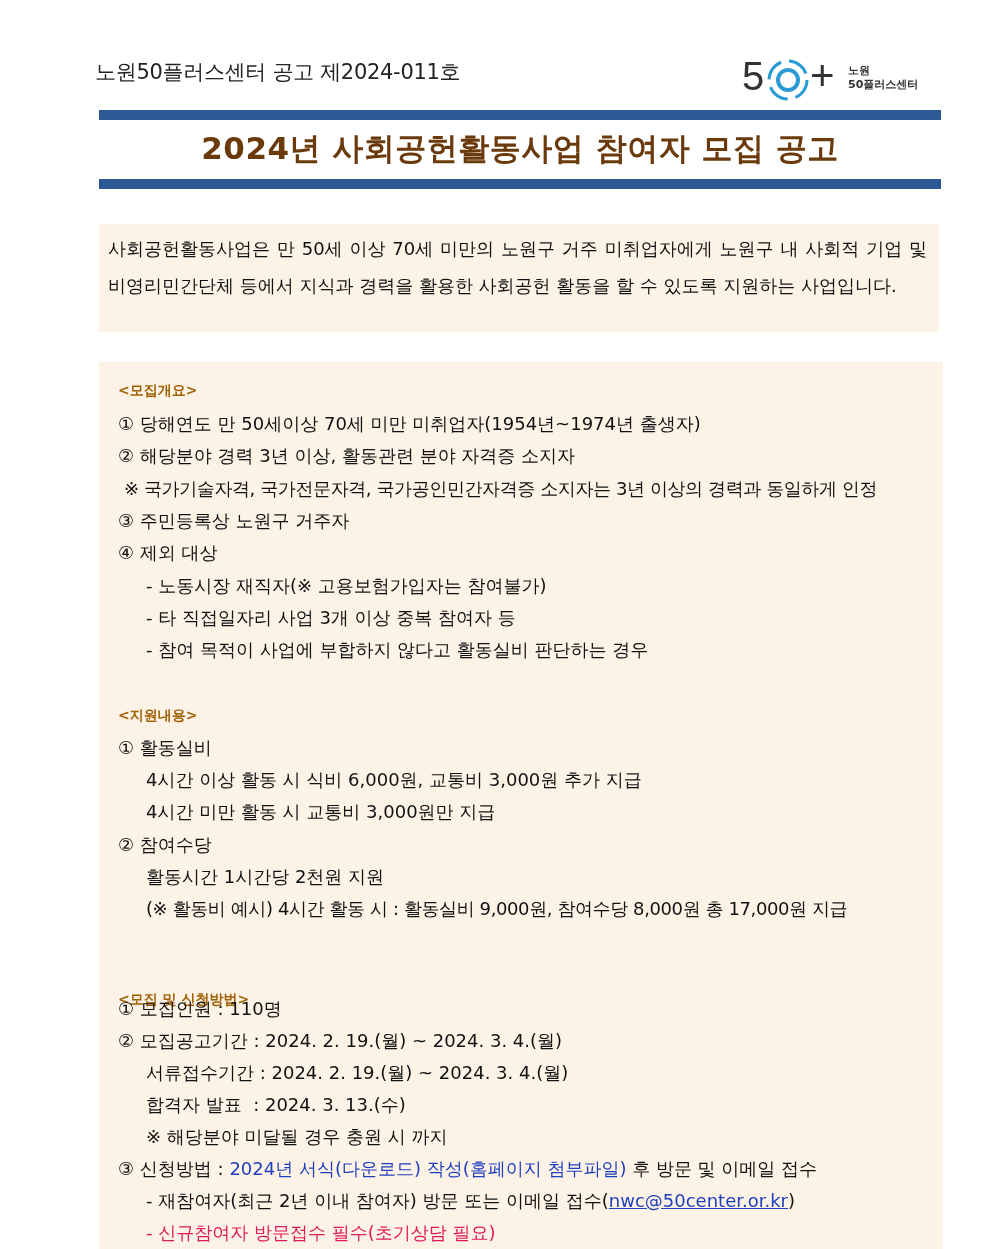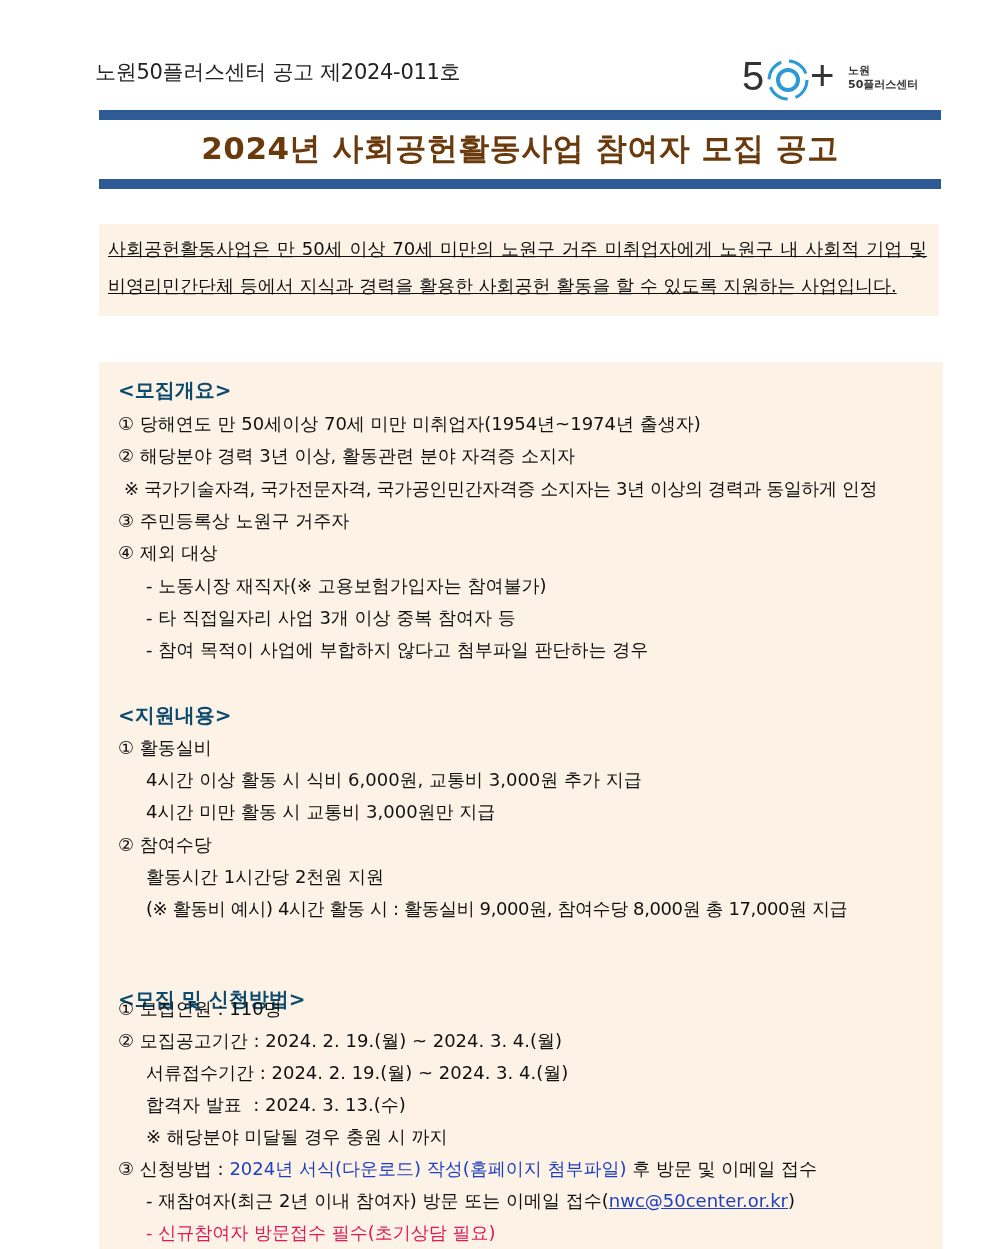--- a/index.html
+++ b/index.html
@@ -9,28 +9,28 @@
     .logo { position: absolute; left: 742px; top: 52px; width: 200px; height: 56px; }
     .logo .five { position: absolute; left: 0; top: 2px; font-size: 40px; color: #333; font-family: "Liberation Sans", sans-serif; }
     .logo svg { position: absolute; left: 24px; top: 6px; }
     .logo .plus { position: absolute; left: 68px; top: 0px; font-size: 42px; color: #333; font-family: "Liberation Sans", sans-serif; }
     .logo .brand { position: absolute; left: 106px; top: 12px; font-size: 11px; font-weight: bold; color: #333; line-height: 14px; }
     .bar { position: absolute; left: 99px; width: 842px; height: 10px; background: #2e5b96; }
     .bar.top { top: 110px; }
     .bar.bottom { top: 179px; }
     .title { position: absolute; left: 99px; width: 842px; top: 128px; text-align: center;
              font-size: 31px; color: #6b3a0c; letter-spacing: 0.5px; font-weight: bold; }
-    .intro { position: absolute; left: 99px; top: 224px; width: 840px; height: 92px; background: #fcf3e6; text-decoration: underline; }
+    .intro { position: absolute; left: 99px; top: 224px; width: 840px; height: 108px; background: #fcf3e6; }
     .intro p { margin: 0; padding: 6px 12px 0 9px; font-size: 18px; line-height: 37px; text-align: justify; text-align-last: left; }
     .main-box { position: absolute; left: 99px; top: 362px; width: 844px; height: 900px; background: #fcf3e6; }
     .line { position: absolute; left: 118px; font-size: 18px; line-height: 24px; white-space: nowrap; color: #111; }
     .line.ind1 { left: 146px; }
     .line.ind0n { left: 124px; }
     .line.dash { left: 146px; }
-    .heading { color: #0c4a6e; font-weight: bold; font-size: 20px; }
+    .heading { color: #a16207; font-weight: bold; font-size: 14px; }
     .blue { color: #1f3fbf; }
     .red { color: #e0185a; }
     a.email { color: #1f3fbf; text-decoration: underline; }
   </style>
 </head>
 <body>
 
 <div class="doc-number">노원50플러스센터 공고 제2024-011호</div>
 
 <div class="logo">
@@ -57,21 +57,21 @@
 <div class="main-box"></div>
 
 <div class="line heading" style="top:378px;">&lt;모집개요&gt;</div>
 <div class="line" style="top:412px;">① 당해연도 만 50세이상 70세 미만 미취업자(1954년~1974년 출생자)</div>
 <div class="line" style="top:444px;">② 해당분야 경력 3년 이상, 활동관련 분야 자격증 소지자</div>
 <div class="line ind0n" style="top:477px; letter-spacing:-0.4px;">※ 국가기술자격, 국가전문자격, 국가공인민간자격증 소지자는 3년 이상의 경력과 동일하게 인정</div>
 <div class="line" style="top:509px;">③ 주민등록상 노원구 거주자</div>
 <div class="line" style="top:541px;">④ 제외 대상</div>
 <div class="line dash" style="top:574px;text-align:right;">- 노동시장 재직자(※ 고용보험가입자는 참여불가)</div>
 <div class="line dash" style="top:606px;">- 타 직접일자리 사업 3개 이상 중복 참여자 등</div>
-<div class="line dash" style="top:638px;">- 참여 목적이 사업에 부합하지 않다고 첨부파일 판단하는 경우</div>
+<div class="line dash" style="top:638px;">- 참여 목적이 사업에 부합하지 않다고 활동실비 판단하는 경우</div>
 
 <div class="line heading" style="top:703px;">&lt;지원내용&gt;</div>
 <div class="line" style="top:736px;">① 활동실비</div>
 <div class="line ind1" style="top:768px;">4시간 이상 활동 시 식비 6,000원, 교통비 3,000원 추가 지급</div>
 <div class="line ind1" style="top:800px;">4시간 미만 활동 시 교통비 3,000원만 지급</div>
 <div class="line" style="top:833px;">② 참여수당</div>
 <div class="line ind1" style="top:865px;">활동시간 1시간당 2천원 지원</div>
 <div class="line ind1" style="top:897px; letter-spacing:-0.4px;">(※ 활동비 예시) 4시간 활동 시 : 활동실비 9,000원, 참여수당 8,000원 총 17,000원 지급</div>
 
 <div class="line heading" style="top:987px;">&lt;모집 및 신청방법&gt;</div>

